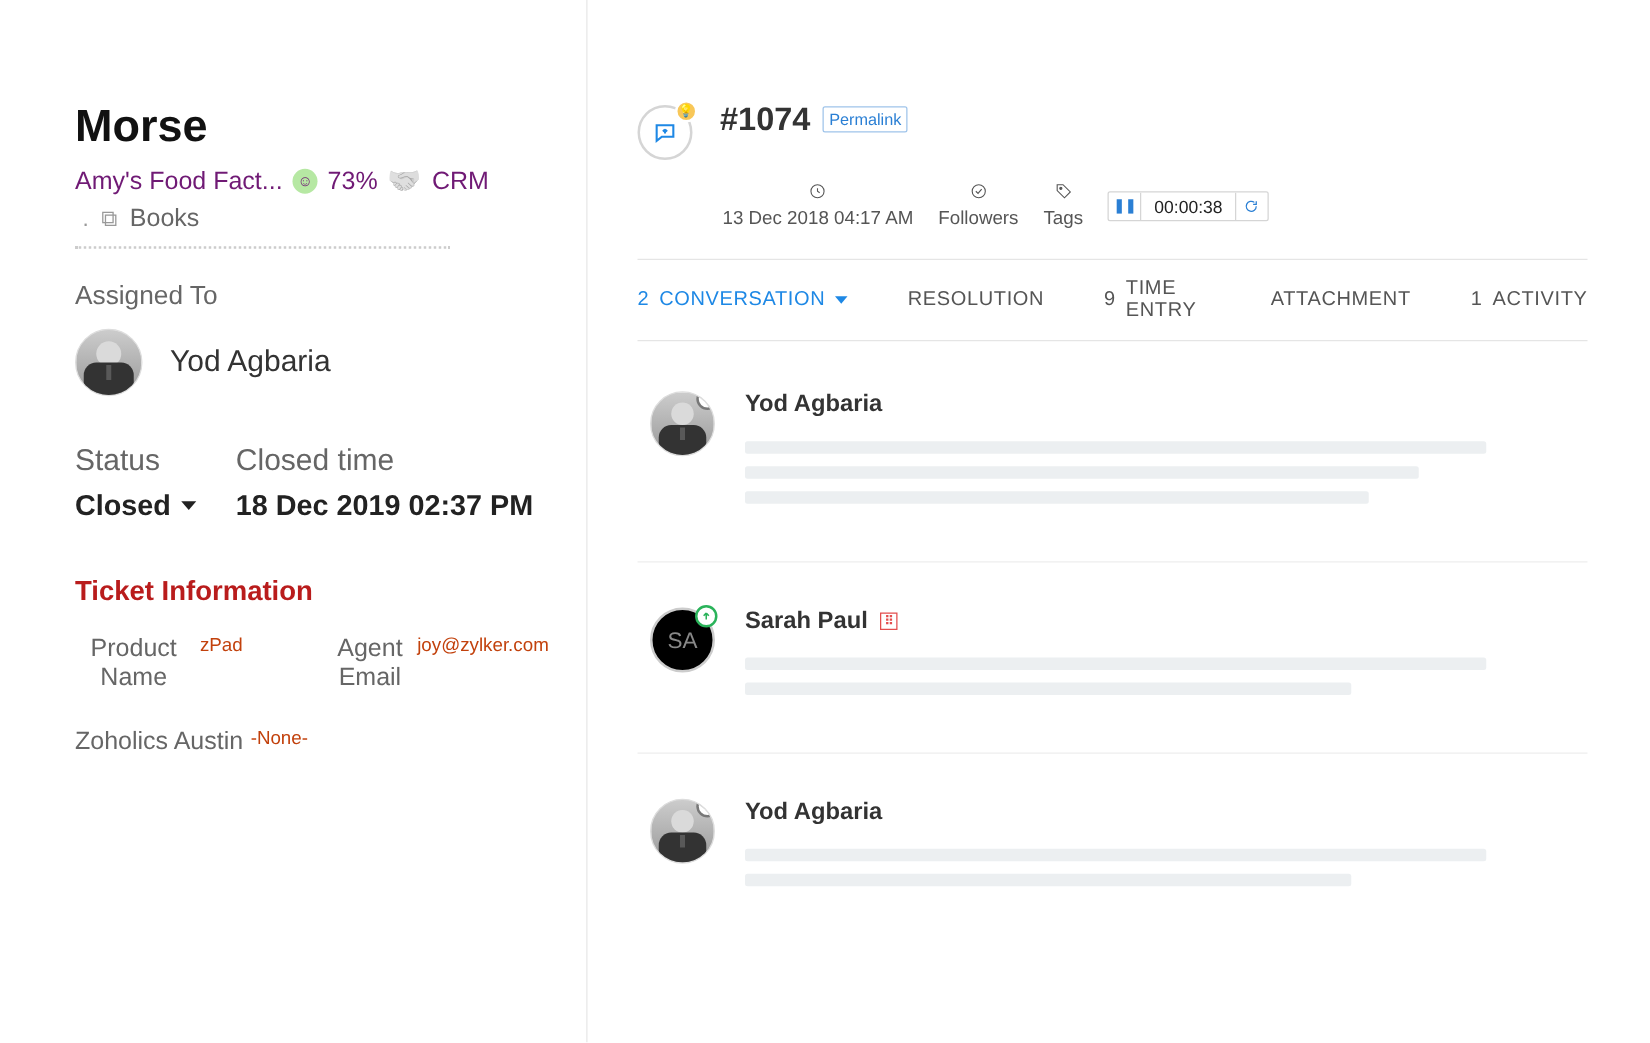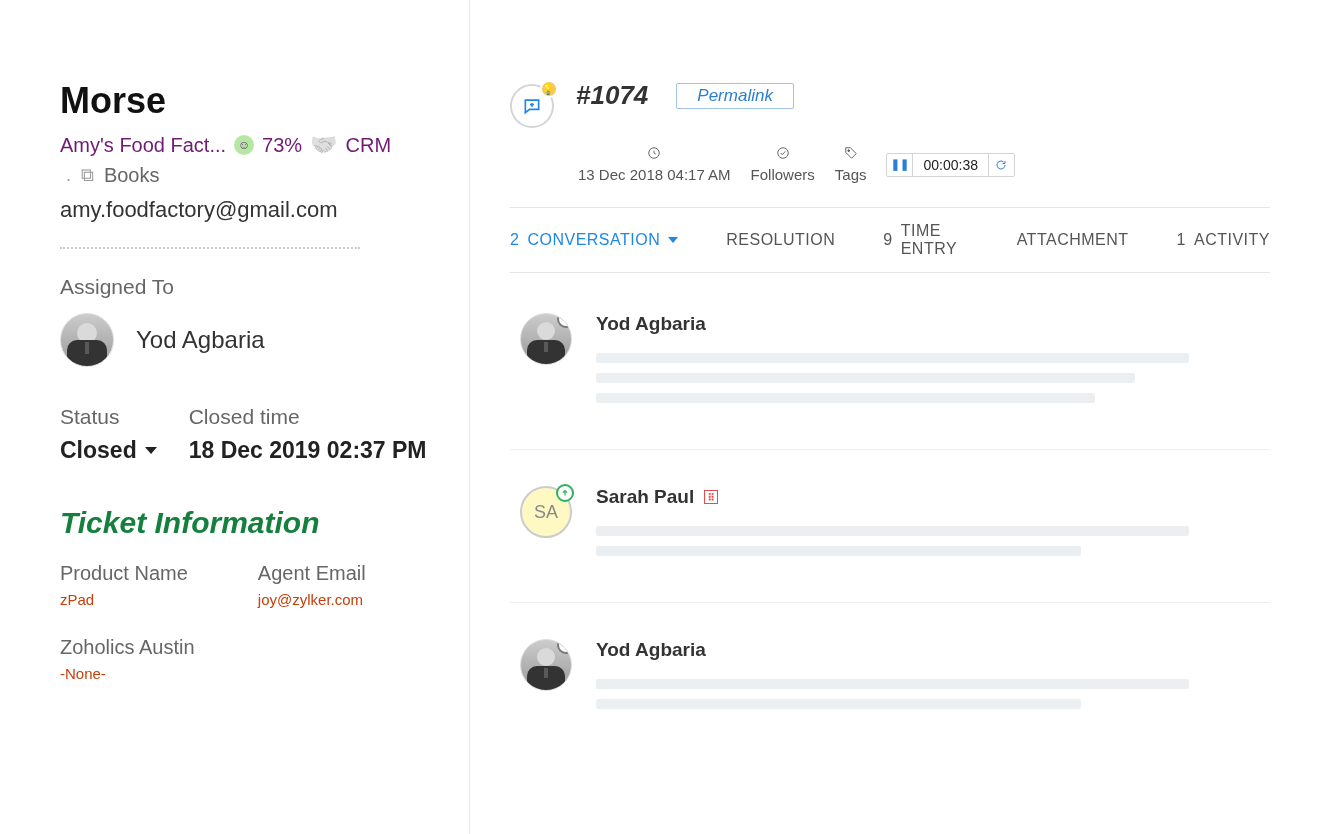--- a/index.html
+++ b/index.html
@@ -119,49 +119,48 @@
   }
   .meta-grid {
     display: flex;
     gap: 32px;
     margin-bottom: 42px;
   }
   .meta-col {
     display:flex; flex-direction:column; gap:8px;
   }
   .meta-label {
-    font-size: 21px;
+    font-size: 24px;
     color: #666;
   }
   .meta-value {
     font-size: 23px;
     color: #222;
     font-weight: 600;
     display:flex; align-items:center; gap:8px;
   }
   .caret-down {
     display:inline-block;
     width:0; height:0;
     border-left:6px solid transparent;
     border-right:6px solid transparent;
     border-top:7px solid #222;
   }
   .section-title {
-    font-size: 30px;
+    font-size: 22px;
     font-weight: 700;
-    color: #15803d;
+    color: #b91c1c;
     margin-bottom: 22px;
-    font-style: italic;
   }
   .info-grid {
     display:flex;
     gap: 70px;
     margin-bottom: 28px;
   }
-  .info-col { display:flex; flex-direction:column; gap:6px; }
+  .info-col { display:flex; flex-direction:row; gap:6px;text-align:center; }
   .info-label { font-size:20px; color:#666; }
   .info-value { font-size:15px; color:#c2410c; }
 
   
   .ticket-header {
     display:flex;
     gap: 22px;
     align-items:flex-start;
     margin-bottom: 18px;
   }
@@ -178,30 +177,30 @@
   .channel-badge-bulb {
     position:absolute; top:-6px; right:-6px;
     width:18px; height:18px;
     border-radius:50%;
     background:#f8c758;
     border:2px solid #fff;
     display:flex; align-items:center; justify-content:center;
     font-size:10px;
   }
   .ticket-title-row {
-    display:flex; flex-wrap:wrap; align-items:center; gap:10px 24px;font-style:italic;
+    display:flex; flex-wrap:wrap; align-items:center; gap:10px 6px;
   }
   .ticket-number { font-size:26px; font-weight:700; color:#333; }
   .ticket-subject { font-size:26px; font-weight:700; color:#111; }
   .permalink {
     display:inline-block;
     border:1px solid #9fc4ea;
     color:#2a7fd4;
-    font-size:17px;
-    padding:2px 20px;
+    font-size:13px;
+    padding:2px 4px;
     border-radius:2px;
     margin-left:4px;
   }
   .ticket-meta {
     display:flex;
     align-items:center;
     gap: 20px;
     font-size:15px;
     color:#555;
     margin-left: 68px;
@@ -282,21 +281,21 @@
     position:relative;
   }
   .thread-avatar.person .tie {
     position:absolute; left:50%; top:2px; transform:translateX(-50%);
     width:4px; height:10px; background:#3a5aa8;
   }
   .thread-avatar.initials {
     border:2px solid #ccc;
     display:flex; align-items:center; justify-content:center;
     color:#888; font-size:18px;
-    background:#fef9c3;
+    background:#000000;
   }
   .thread-badge {
     position:absolute; top:-4px; right:-4px;
     width:18px; height:18px; border-radius:50%;
     border:2px solid #fff;
     display:flex; align-items:center; justify-content:center;
   }
   .thread-badge.blue { background:#fff; border:2px solid #1e88e5; }
   .thread-badge.green { background:#fff; border:2px solid #2ab35a; }
   .thread-badge svg { width:10px; height:10px; }
@@ -334,21 +333,20 @@
       <span class="handshake-icon">🤝</span>
       <span>CRM</span>
     </div>
 
     <div class="contact-row2">
       <span class="dot">.</span>
       <span class="books-icon">⧉</span>
       <span>Books</span>
     </div>
 
-    <div class="email">amy.foodfactory@gmail.com</div>
 
     <hr class="dotted-divider">
 
     <div class="section-label">Assigned To</div>
     <div class="assignee-row">
       <div class="avatar">
         <div class="head"></div>
           <div class="body">
             <div class="tie"></div>
           </div>

